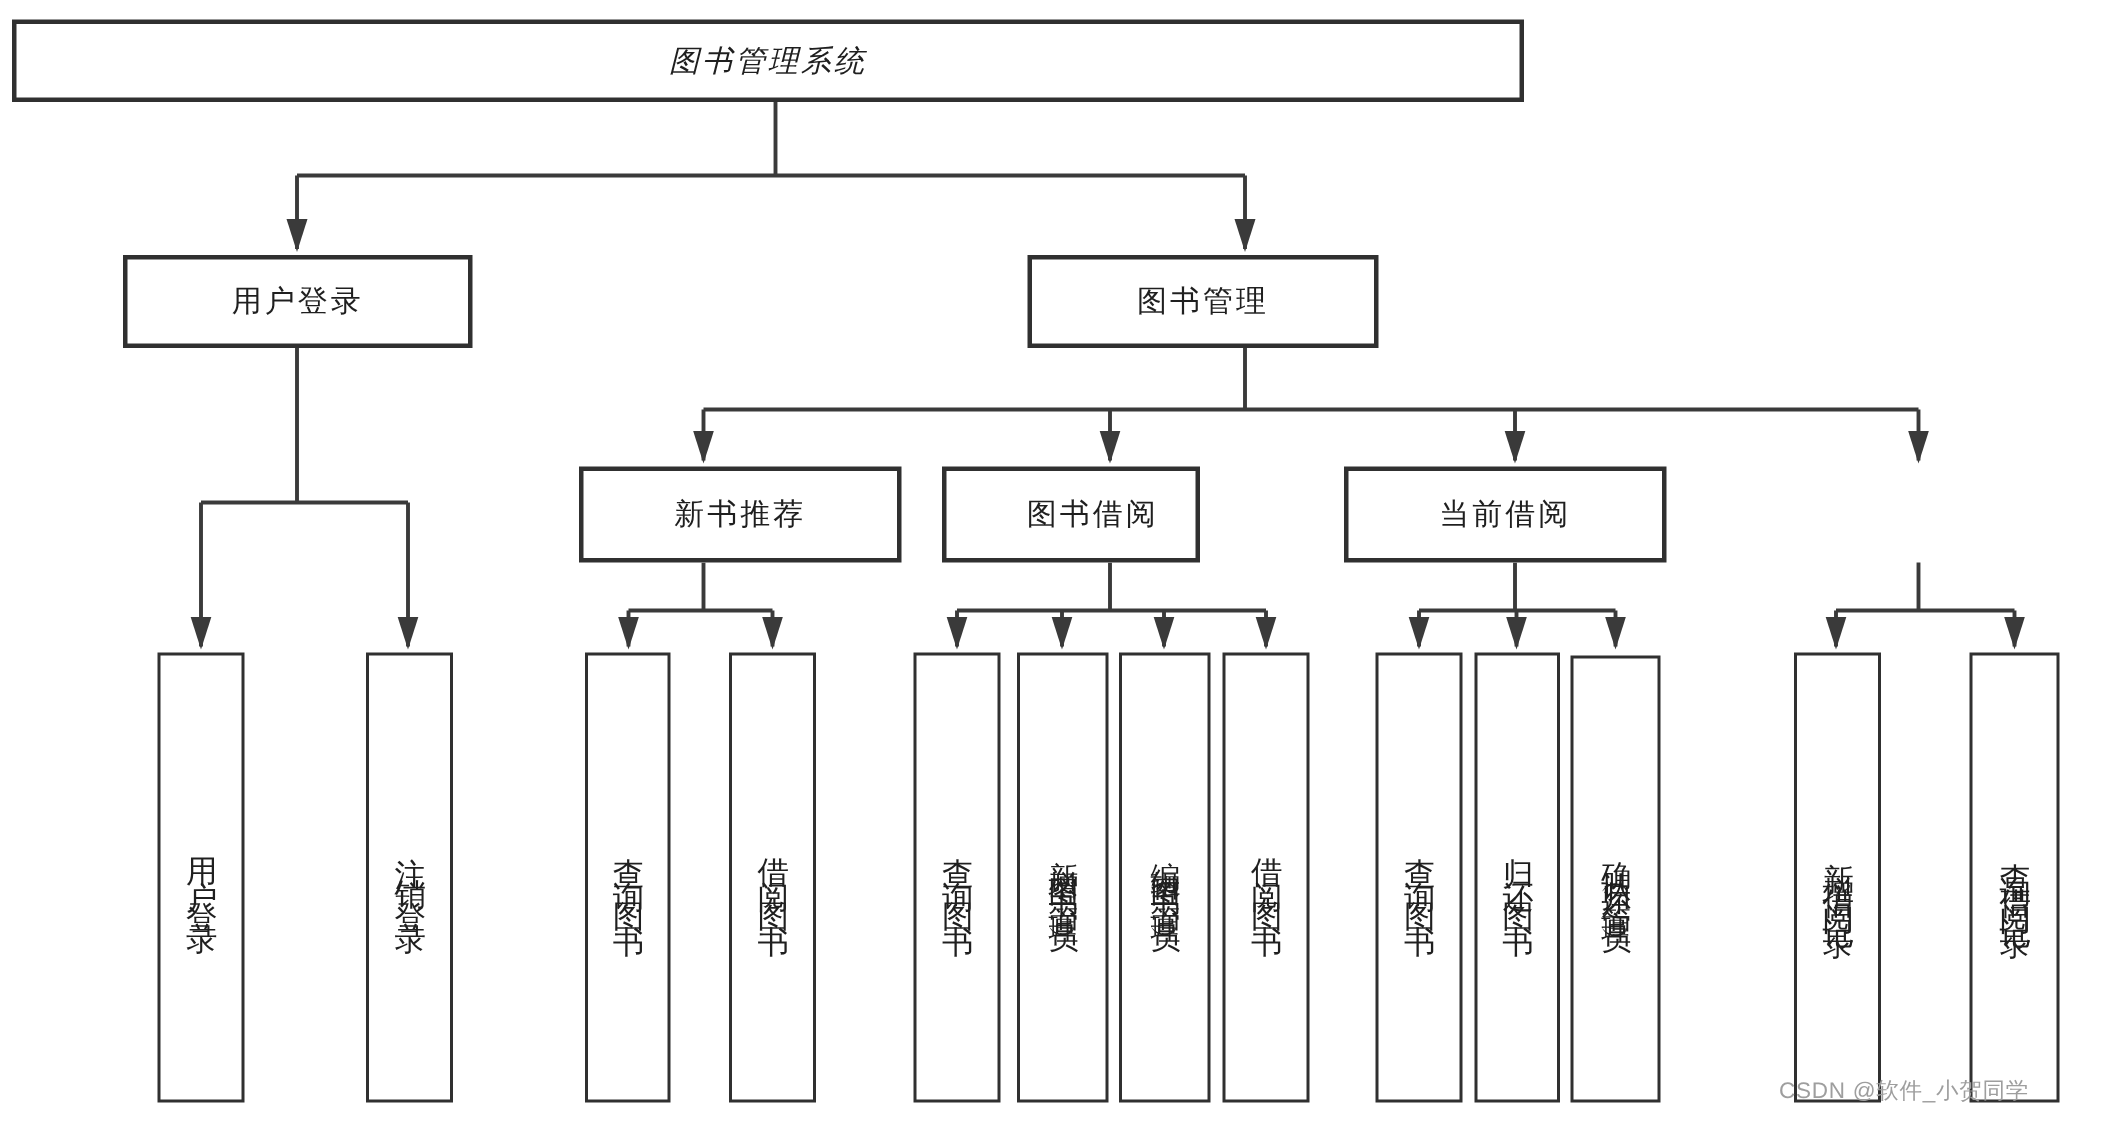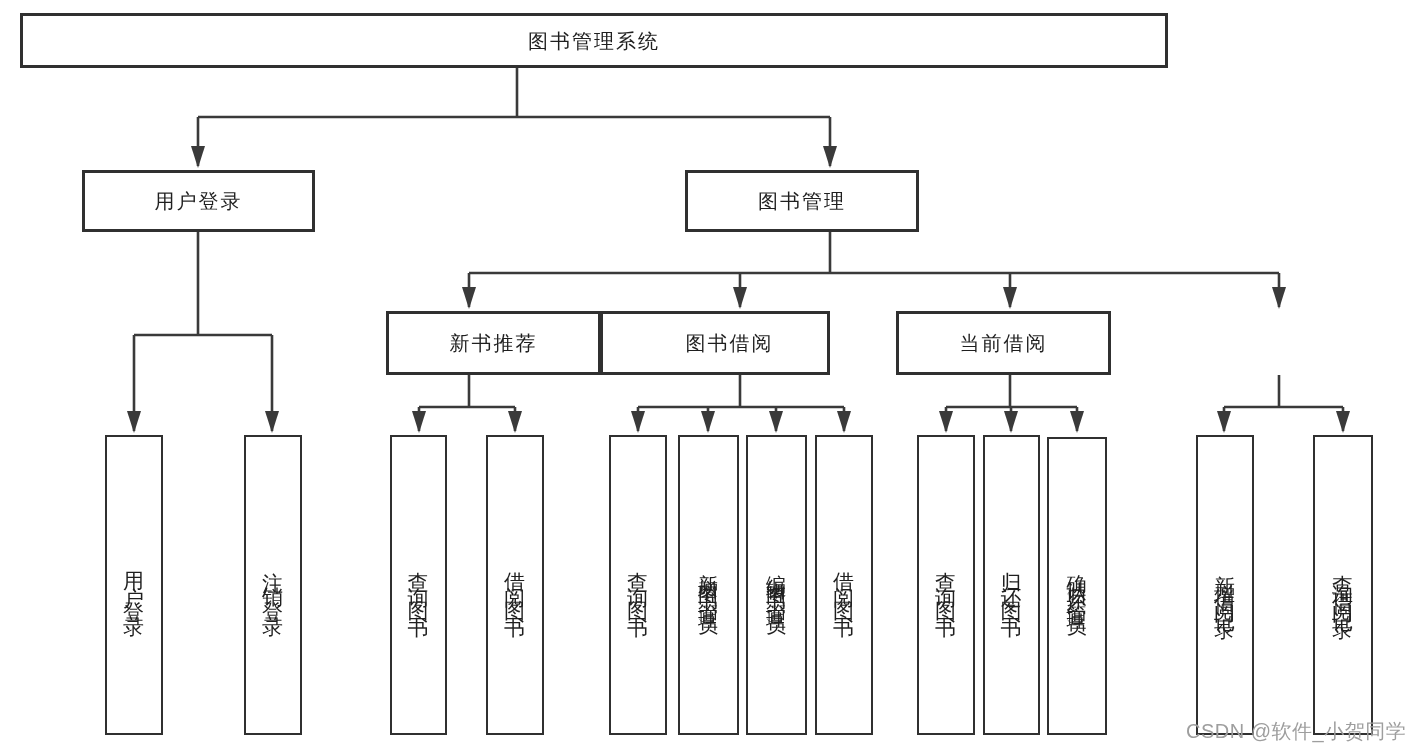--- a/index.html
+++ b/index.html
@@ -23,21 +23,21 @@
   .leaf{border-width:2.8px;}
   .leaf span{
     writing-mode:vertical-rl; text-orientation:mixed;
     line-height:1; white-space:nowrap;
   }
   .leaf.short span{letter-spacing:15px; font-size:21px;}
   .leaf.medium span{letter-spacing:9px; font-size:21px;}
   .leaf.long span{letter-spacing:6px; font-size:20px;}
   #watermark{
     position:absolute; left:1186px; top:718px; z-index:5;
-    font-size:20px; color:var(--wm); letter-spacing:0.5px; white-space:nowrap;
+    font-size:15px; color:var(--wm); letter-spacing:0.5px; white-space:nowrap;
   }
 </style>
 </head>
 <body>
 
 <div id="canvas">
 
   <svg id="wires" viewBox="0 0 1405 747" xmlns="http://www.w3.org/2000/svg">
     <defs>
       <marker id="arrow" markerUnits="userSpaceOnUse" markerWidth="24" markerHeight="18" refX="20" refY="8" orient="auto" viewBox="0 0 24 16">
@@ -79,35 +79,35 @@
     <path class="wire" d="M946,407 V431" marker-end="url(#arrow)"></path>
     <path class="wire" d="M1011,407 V431" marker-end="url(#arrow)"></path>
     <path class="wire" d="M1077,407 V431" marker-end="url(#arrow)"></path>
 
     <path class="wire" d="M1279,375 V407"></path>
     <path class="wire" d="M1224,407 H1343"></path>
     <path class="wire" d="M1224,407 V431" marker-end="url(#arrow)"></path>
     <path class="wire" d="M1343,407 V431" marker-end="url(#arrow)"></path>
   </svg>
 
-  <div class="node" style="left:20px;top:13px;width:1148px;height:55px;">
+  <div class="node" style="left:8px;top:13px;width:1008px;height:55px;font-style:italic;">
     <span>图书管理系统</span>
   </div>
 
   <div class="node" style="left:82px;top:170px;width:233px;height:62px;">
     <span>用户登录</span>
   </div>
   <div class="node" style="left:685px;top:170px;width:234px;height:62px;">
     <span>图书管理</span>
   </div>
 
   <div class="node" style="left:362px;top:311px;width:215px;height:64px;margin-left:24px;">
     <span>新书推荐</span>
   </div>
-  <div class="node" style="left:600px;top:311px;width:230px;height:64px;padding-left:29px;">
+  <div class="node" style="left:628px;top:311px;width:172px;height:64px;padding-left:29px;">
     <span>图书借阅</span>
   </div>
   <div class="node" style="left:896px;top:311px;width:215px;height:64px;">
     <span>当前借阅</span>
   </div>
 
   <div class="node leaf short" style="left:105px;top:435px;width:58px;height:300px;">
     <span>用户登录</span>
   </div>
   <div class="node leaf short" style="left:244px;top:435px;width:58px;height:300px;">

